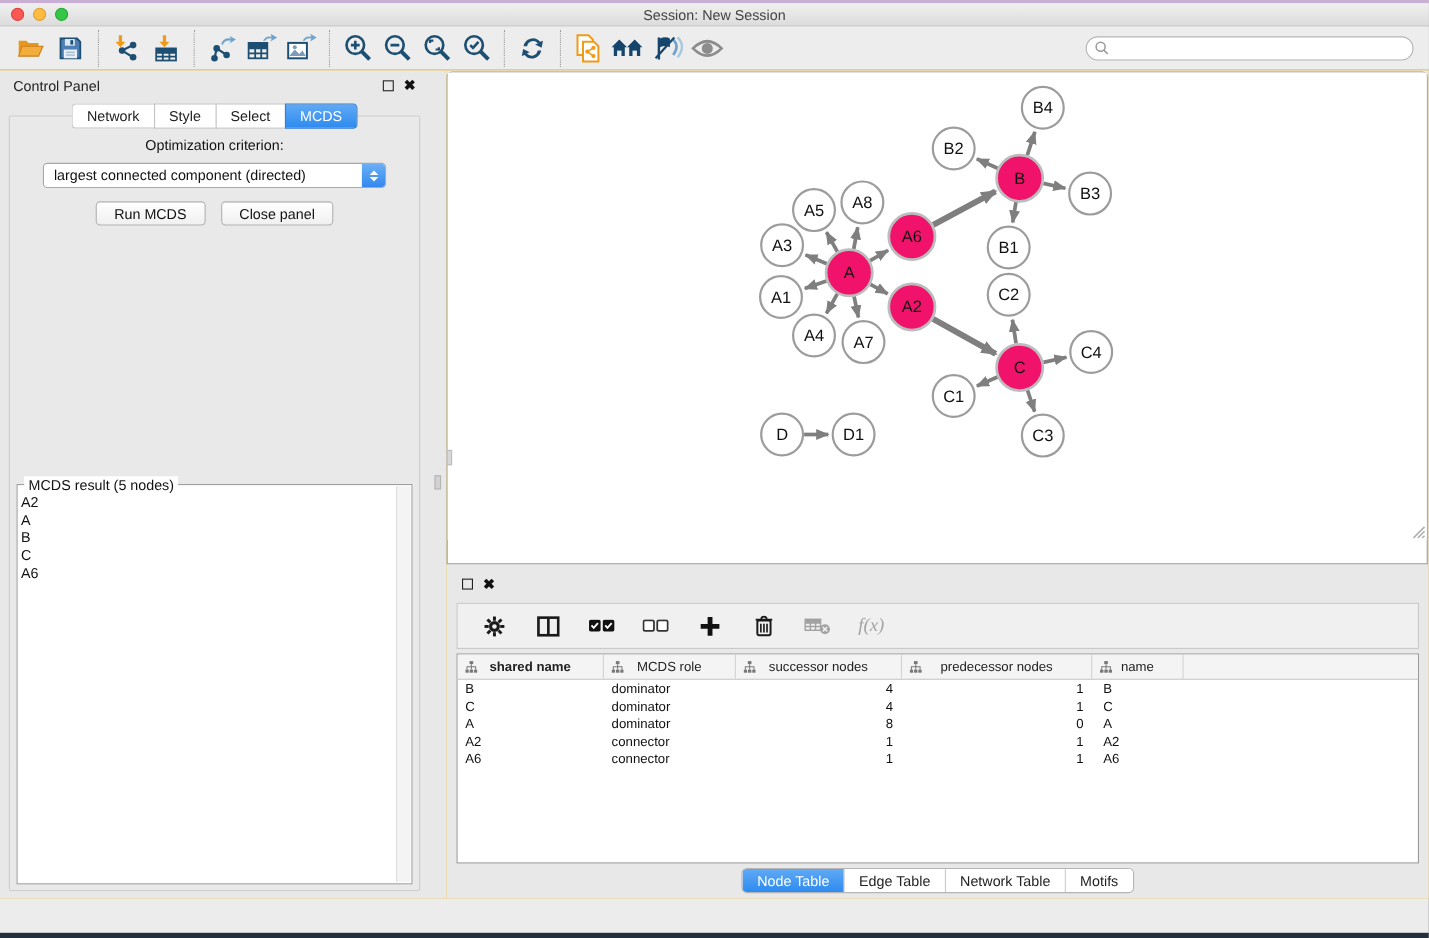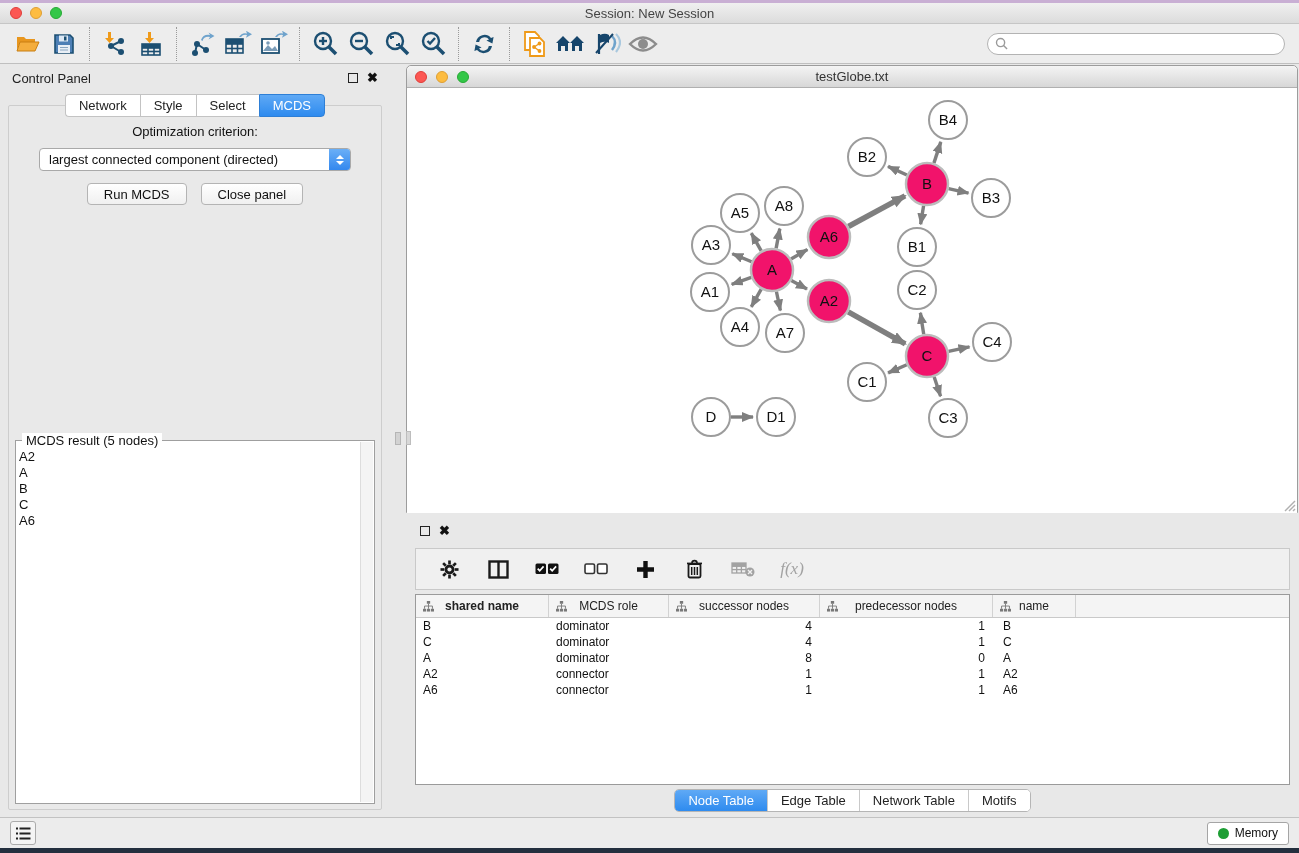--- a/index.html
+++ b/index.html
@@ -329,28 +329,20 @@
       </div>
     </div>
 
     <div class="splitter-v">
         <div class="handle"></div>
       </div>
 
     <div class="right-area">
 
       <div class="net-window">
-        <div class="net-titlebar">
-          <div class="lights">
-            <span class="light red"></span>
-            <span class="light yellow"></span>
-            <span class="light green"></span>
-          </div>
-          <div class="net-title">testGlobe.txt</div>
-        </div>
         <div class="net-canvas">
           <svg id="graph-svg" width="890" height="425" viewBox="0 0 890 425">
               <defs>
                 <marker id="arr" markerUnits="userSpaceOnUse" markerWidth="14" markerHeight="12" refX="11" refY="5" orient="auto">
                   <path d="M0,0 L12,5 L0,10 Z" fill="#7f7f7f"></path>
                 </marker>
                 <marker id="arrT" markerUnits="userSpaceOnUse" markerWidth="17" markerHeight="14" refX="13" refY="6" orient="auto">
                   <path d="M0,0 L15,6 L0,12 Z" fill="#7f7f7f"></path>
                 </marker>
               </defs>
@@ -658,34 +650,15 @@
               <div class="tp-tab active">Node Table</div>
               <div class="tp-tab">Edge Table</div>
               <div class="tp-tab">Network Table</div>
               <div class="tp-tab">Motifs</div>
             </div>
         </div>
       </div>
     </div>
   </div>
 
-  <div class="statusbar">
-    <span class="sb-listbtn">
-      <svg width="15" height="13" viewBox="0 0 15 13">
-          <g fill="#222">
-            <rect x="0" y="0.5" width="2" height="2"></rect>
-            <rect x="3.5" y="0.5" width="11" height="2"></rect>
-            <rect x="0" y="5.5" width="2" height="2"></rect>
-            <rect x="3.5" y="5.5" width="11" height="2"></rect>
-            <rect x="0" y="10.5" width="2" height="2"></rect>
-            <rect x="3.5" y="10.5" width="11" height="2"></rect>
-          </g>
-        </svg>
-    </span>
-    <span class="sb-spacer"></span>
-    <span class="memory-btn">
-      <span class="memory-dot"></span>
-      <span>Memory</span>
-    </span>
-  </div>
 
   <div class="desktop-bottom"></div>
 </div>
 
 </body></html>

